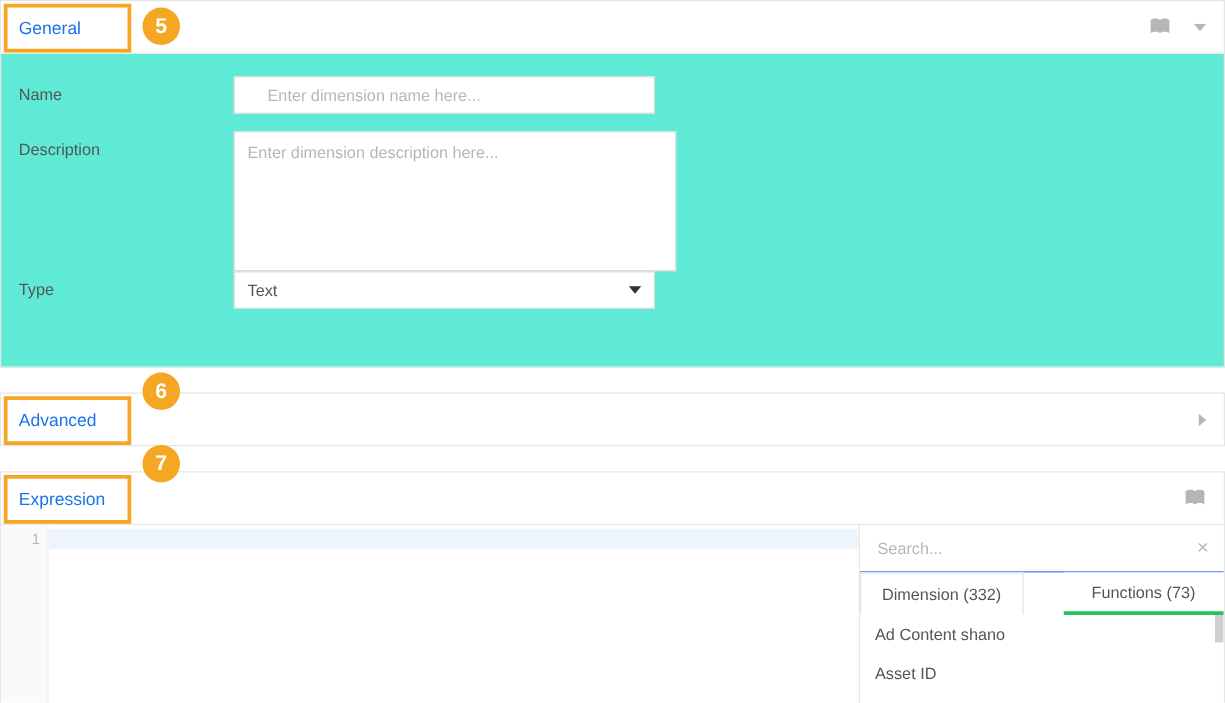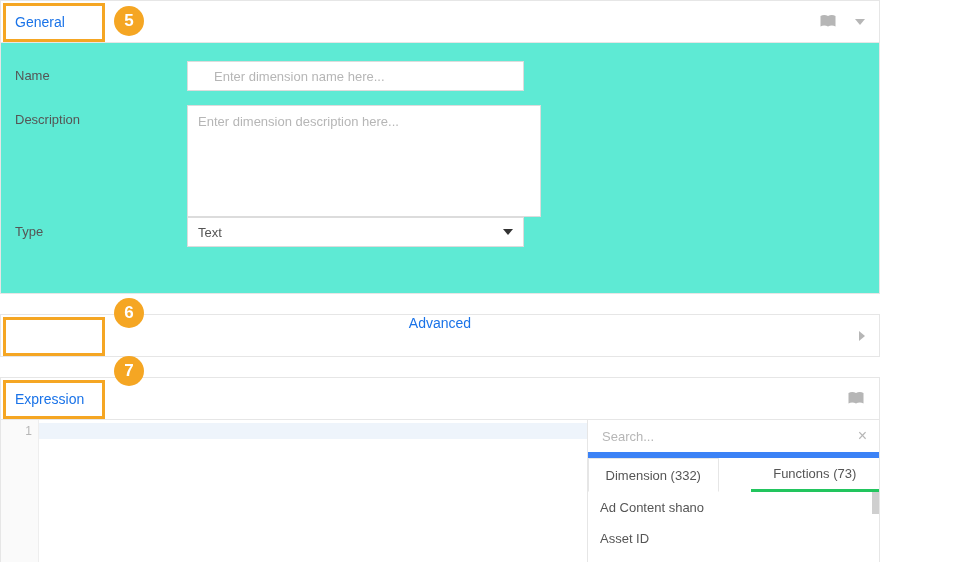--- a/index.html
+++ b/index.html
@@ -1,17 +1,17 @@
 <!DOCTYPE html>
 <html><head>
 <meta charset="utf-8">
 <style>
   * { box-sizing: border-box; }
   html, body { margin: 0; padding: 0; font-family: -apple-system, BlinkMacSystemFont, "Segoe UI", Arial, sans-serif; font-size: 13px; color: #555; background: #fff; }
-  .app { width: 880px; height: 562px; position: relative; overflow: hidden; }
+  .app { width: 980px; height: 562px; position: relative; overflow: hidden; }
 
   .section-header {
     height: 43px;
     border: 1px solid #e6e6e6;
     display: flex;
     align-items: center;
     padding: 0 14px;
     position: relative;
     background: #fff;
   }
@@ -98,21 +98,21 @@
     height: 112px;
     border: 1px solid #dcdcdc;
     padding: 8px 10px;
     font-size: 13px;
     font-family: inherit;
     color: #555;
     background: #fff;
     resize: none;
   }
 
-  .advanced-header { margin-top: 20px; flex-direction: column; }
+  .advanced-header { margin-top: 20px; }
   .caret-right {
     width: 0; height: 0;
     border-top: 5px solid transparent;
     border-bottom: 5px solid transparent;
     border-left: 6px solid #b6b6b6;
     margin-left: auto;
   }
 
   .expression-header { margin-top: 20px; gap: 40px; }
 
@@ -149,21 +149,21 @@
     display: flex;
     flex-direction: column;
     background: #fff;
     position: relative;
   }
   .search-wrap {
     height: 38px;
     display: flex;
     align-items: center;
     padding: 0 12px;
-    border-bottom: 6px solid #3b82f6;
+    border-bottom: 1px solid #3b82f6;
   }
   .search-input {
     flex: 1;
     border: none;
     outline: none;
     font-size: 13px;
     color: #555;
   }
   .search-input::placeholder { color: #b6b6b6; }
   .close-x {

